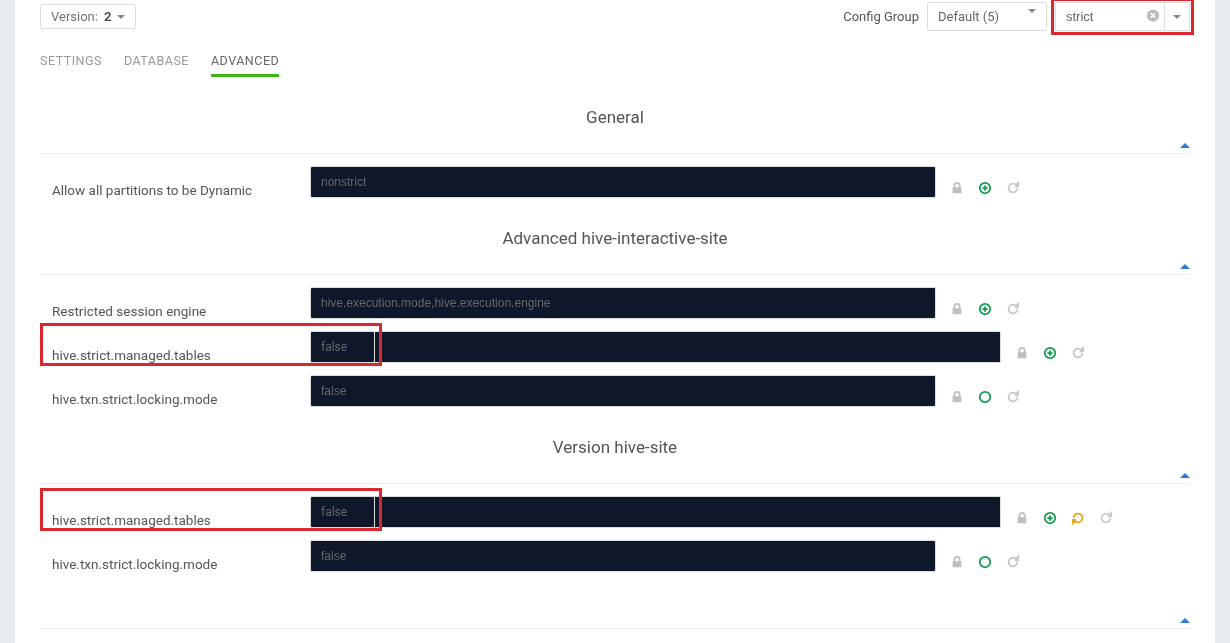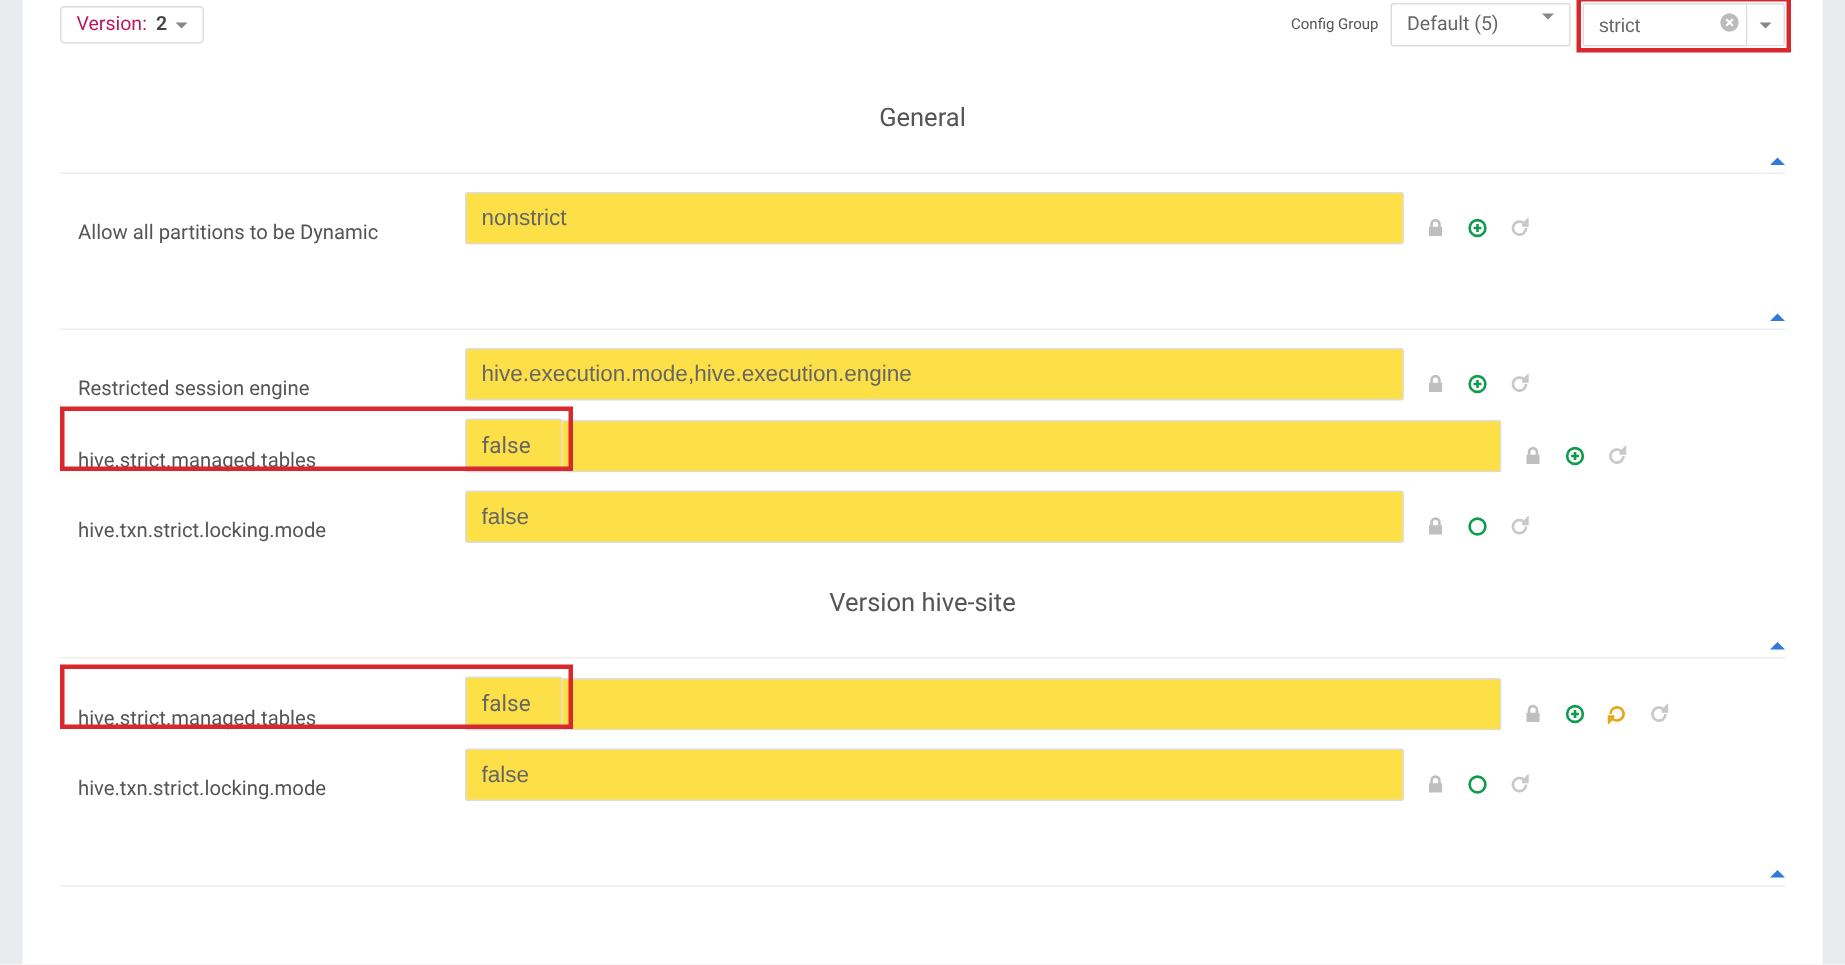--- a/index.html
+++ b/index.html
@@ -25,32 +25,32 @@
       border: 1px solid #ddd;
       border-radius: 3px;
       padding: 4px 10px;
       display: inline-flex;
       align-items: center;
       gap: 6px;
       cursor: pointer;
       color: #666;
       font-size: 13px;
     }
-    .version-picker .label { color: #be185d; }
+    .version-picker .label { color: #737373; }
     .version-picker .value { color: #444; font-weight: 600; }
     .caret-down {
       width: 0; height: 0;
       border-left: 4px solid transparent;
       border-right: 4px solid transparent;
       border-top: 4px solid #888;
     }
     .spacer { flex: 1 1 auto; }
     .config-group-label {
       color: #555;
-      font-size: 10px;
+      font-size: 13px;
       margin-right: 8px;
     }
     .config-group-select {
       border: 1px solid #ddd;
       border-radius: 2px;
       padding: 6px 10px;
       min-width: 120px;
       display: inline-flex;
       justify-content: space-between;
       gap: 18px;
@@ -153,23 +153,23 @@
     }
     .row .inp {
       flex: 1 1 auto;
       max-width: 626px;
     }
     .row .inp input, .row .boxed-val {
       width: 100%;
       border: 1px solid #ddd;
       border-radius: 2px;
       padding: 8px 10px;
-      font-size: 15px;
-      color: #666;
-      background: #fde047;
+      font-size: 12px;
+      color: #666;
+      background: #0f172a;
     }
     .row .boxed-val {
       display: inline-block;
       margin-left: 0;
     }
     .small-box-wrap {
       width: 65px;
       flex: 0 0 auto;
     }
     .small-box-wrap .boxed-val {
@@ -224,20 +224,25 @@
             <path d="M5.5 5.5 L10.5 10.5 M10.5 5.5 L5.5 10.5" stroke="#fff" stroke-width="1.6"></path>
           </svg>
       </span>
       <div class="filter-caret-btn">
         <span class="caret-down"></span>
       </div>
       <div class="filter-highlight"></div>
     </div>
   </div>
 
+  <div class="tabs">
+    <div class="tab">SETTINGS</div>
+    <div class="tab">DATABASE</div>
+    <div class="tab active">ADVANCED</div>
+  </div>
 
   <div class="section">
     <div class="section-header">
       <span class="section-title">General</span>
       <span class="section-chevron"><span class="chev-up"></span></span>
     </div>
     <div class="row">
       <div class="lbl">Allow all partitions to be Dynamic</div>
       <div class="inp">
         <input type="text" value="nonstrict" style="">
@@ -252,20 +257,21 @@
             </svg></span>
         <span class="ic-refresh"><svg class="ic" viewBox="0 0 16 16" fill="none" stroke="currentColor" stroke-width="2">
               <path d="M13 8a5 5 0 1 1-1.5-3.5L14 2v4h-4"></path>
             </svg></span>
       </div>
     </div>
   </div>
 
   <div class="section">
     <div class="section-header">
+      <span class="section-title">Advanced hive-interactive-site</span>
       <span class="section-chevron"><span class="chev-up"></span></span>
     </div>
     <div class="row">
       <div class="lbl">Restricted session engine</div>
       <div class="inp">
         <input type="text" value="hive.execution.mode,hive.execution.engine" style="">
       </div>
       <div class="actions">
         <span class="ic-lock"><svg class="ic" viewBox="0 0 16 16" fill="currentColor">
               <path d="M4 7V5a4 4 0 0 1 8 0v2h1v7H3V7h1zm2 0h4V5a2 2 0 0 0-4 0v2z"></path>

